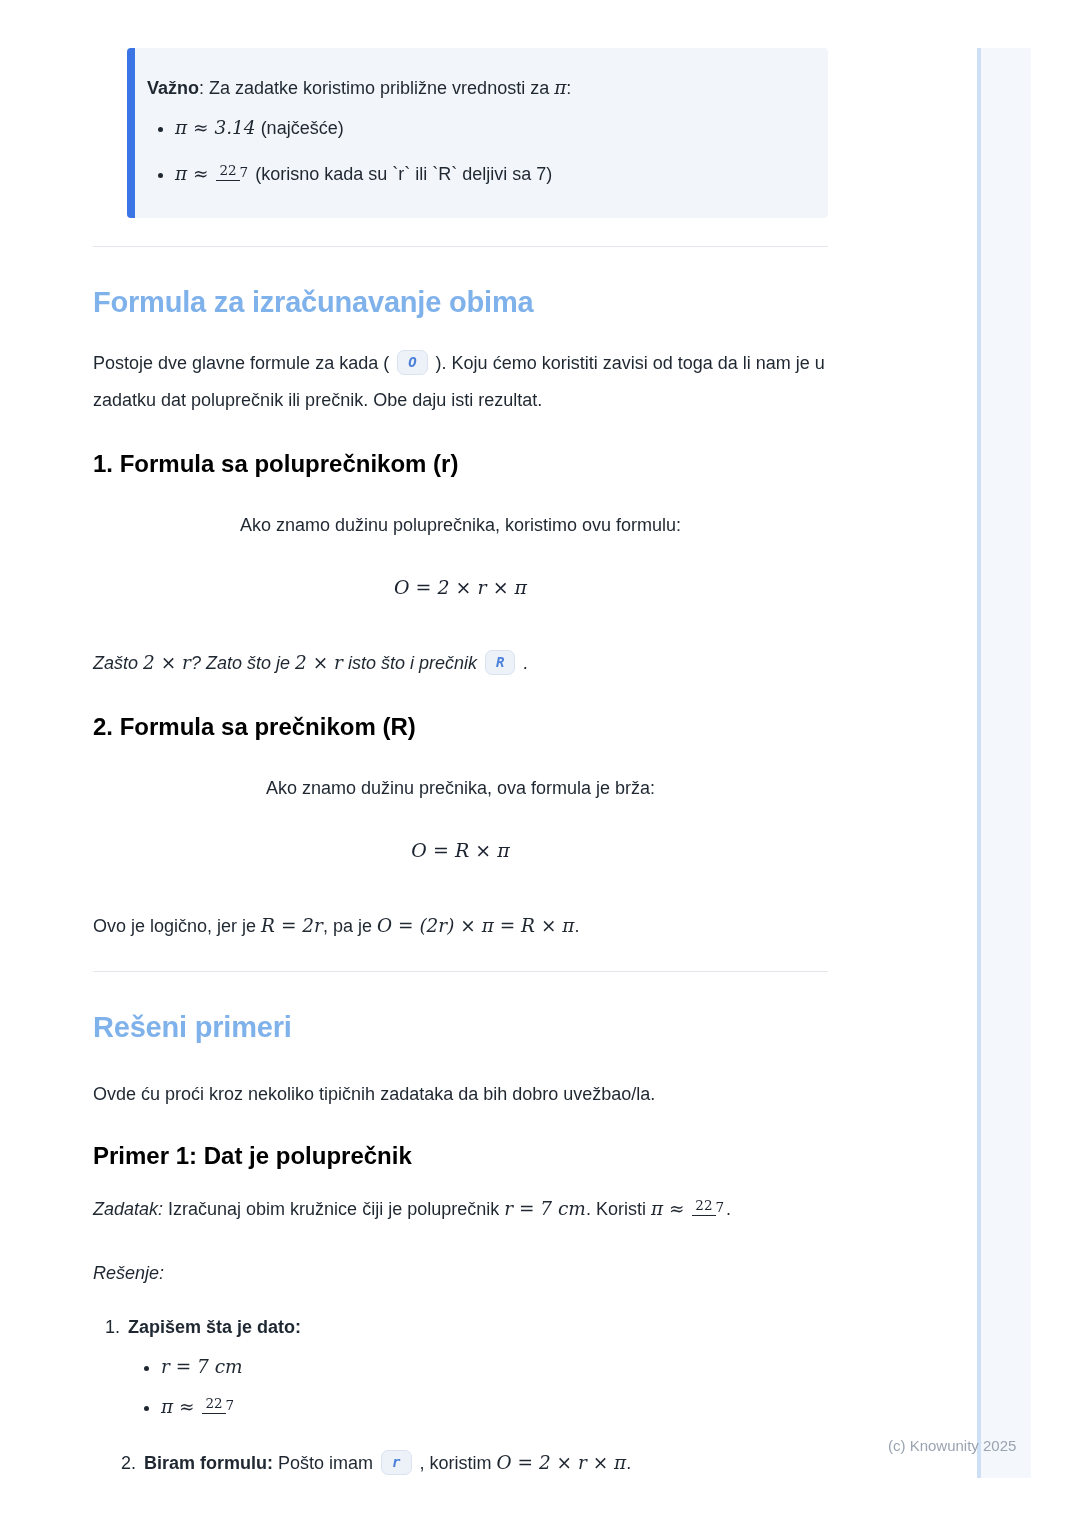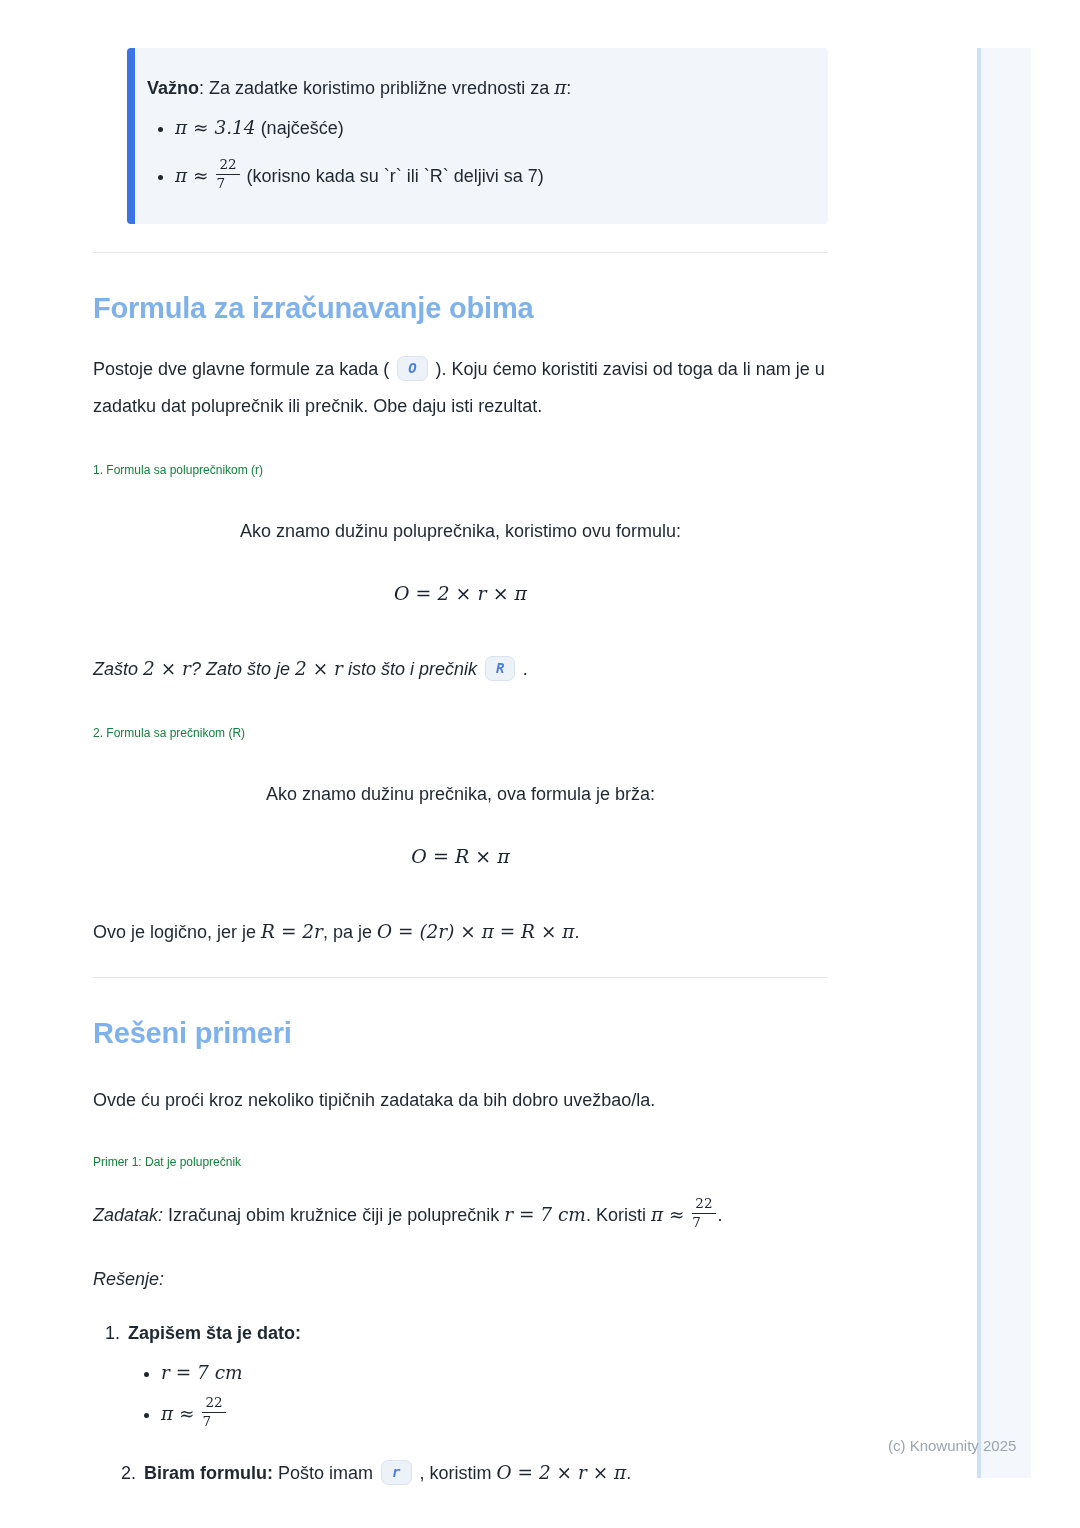--- a/index.html
+++ b/index.html
@@ -26,21 +26,21 @@
   .callout li + li{margin-top:18px;}
 
   hr.divider{border:none;border-top:1px solid #e3e6ea;margin:28px 0 0;}
   hr.divider.d2{margin-top:26px;}
 
   h2{
     color:#7fb1ea;font-size:29px;line-height:34px;font-weight:700;
     margin:38px 0 0;letter-spacing:-0.2px;
   }
   h3{
-    font-size:12px;line-height:26px;font-weight:400;color:#15803d;
+    font-size:24px;line-height:26px;font-weight:700;color:#000000;
     margin:32px 0 0;
   }
   h3.example{margin-top:30px;}
   p{font-size:18px;line-height:37px;margin:26px 0 0;}
   p.body-gap{margin-top:30px;text-align:center;}
   p.after-math{margin-top:42px;}
   p.examples-intro{margin-top:32px;}
   p.task{margin-top:20px;line-height:40px;}
   p.solution{margin-top:26px;}
 
@@ -54,21 +54,21 @@
   .r-b{font-weight:700;}
   .r-i{font-style:italic;}
   .r-m{font-family:"DejaVu Serif",serif;font-style:italic;font-size:18.5px;}
   .r-c{
     display:inline-block;font-family:"DejaVu Sans Mono",monospace;
     font-style:italic;font-weight:700;font-size:14px;color:#4a80d9;
     background:#edf1f8;border:1px solid #dbe3f0;border-radius:7px;
     padding:4px 10px 5px;margin:0 3px;line-height:1;vertical-align:2px;
   }
   .frac{
-    display:inline-flex;flex-direction:column;
+    display:inline-flex;flex-direction:row;align-items:center;
     font-family:"DejaVu Serif",serif;font-style:normal;font-size:13.5px;
     line-height:1.15;margin:0 2px;vertical-align:middle;transform:translateY(-3px);
     color:#1c2330;
   }
   .fnum{padding:0 3px 1px;border-bottom:1.4px solid #1f2731;}
   .fden{padding-top:1px;}
 
   
   .olist{margin:20px 0 0;padding-left:12px;font-size:18px;}
   .oli{line-height:30px;}

